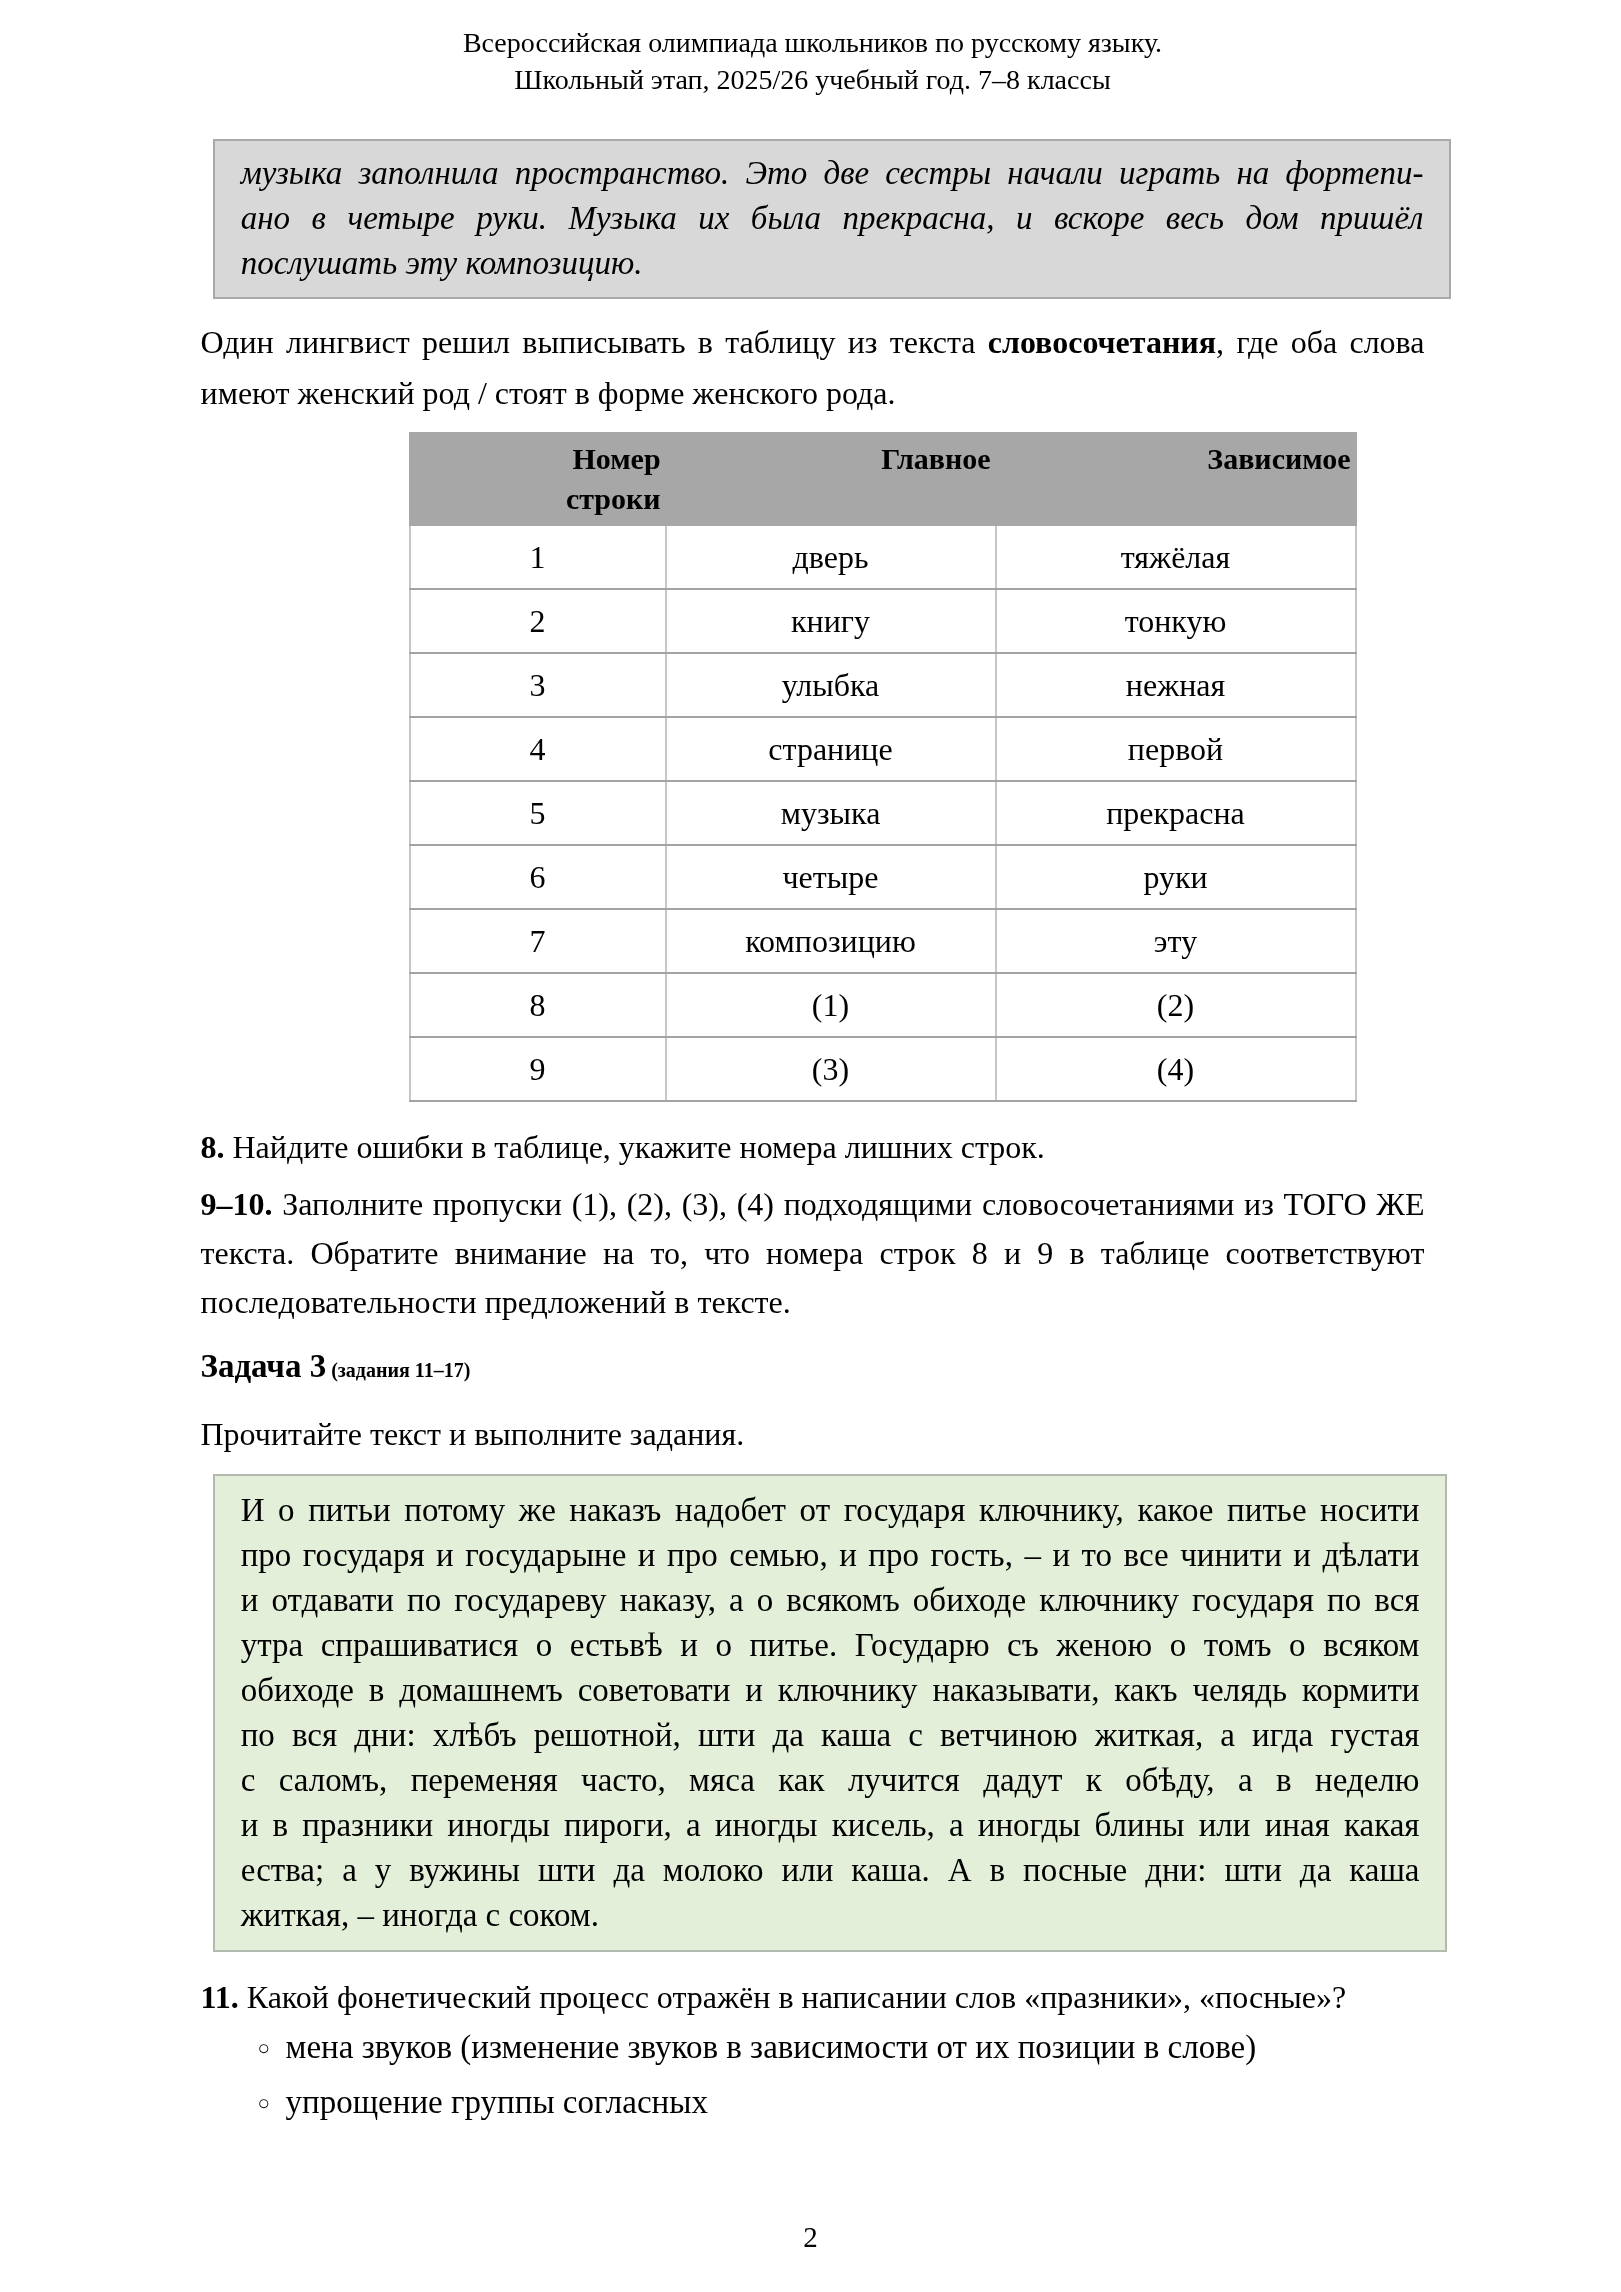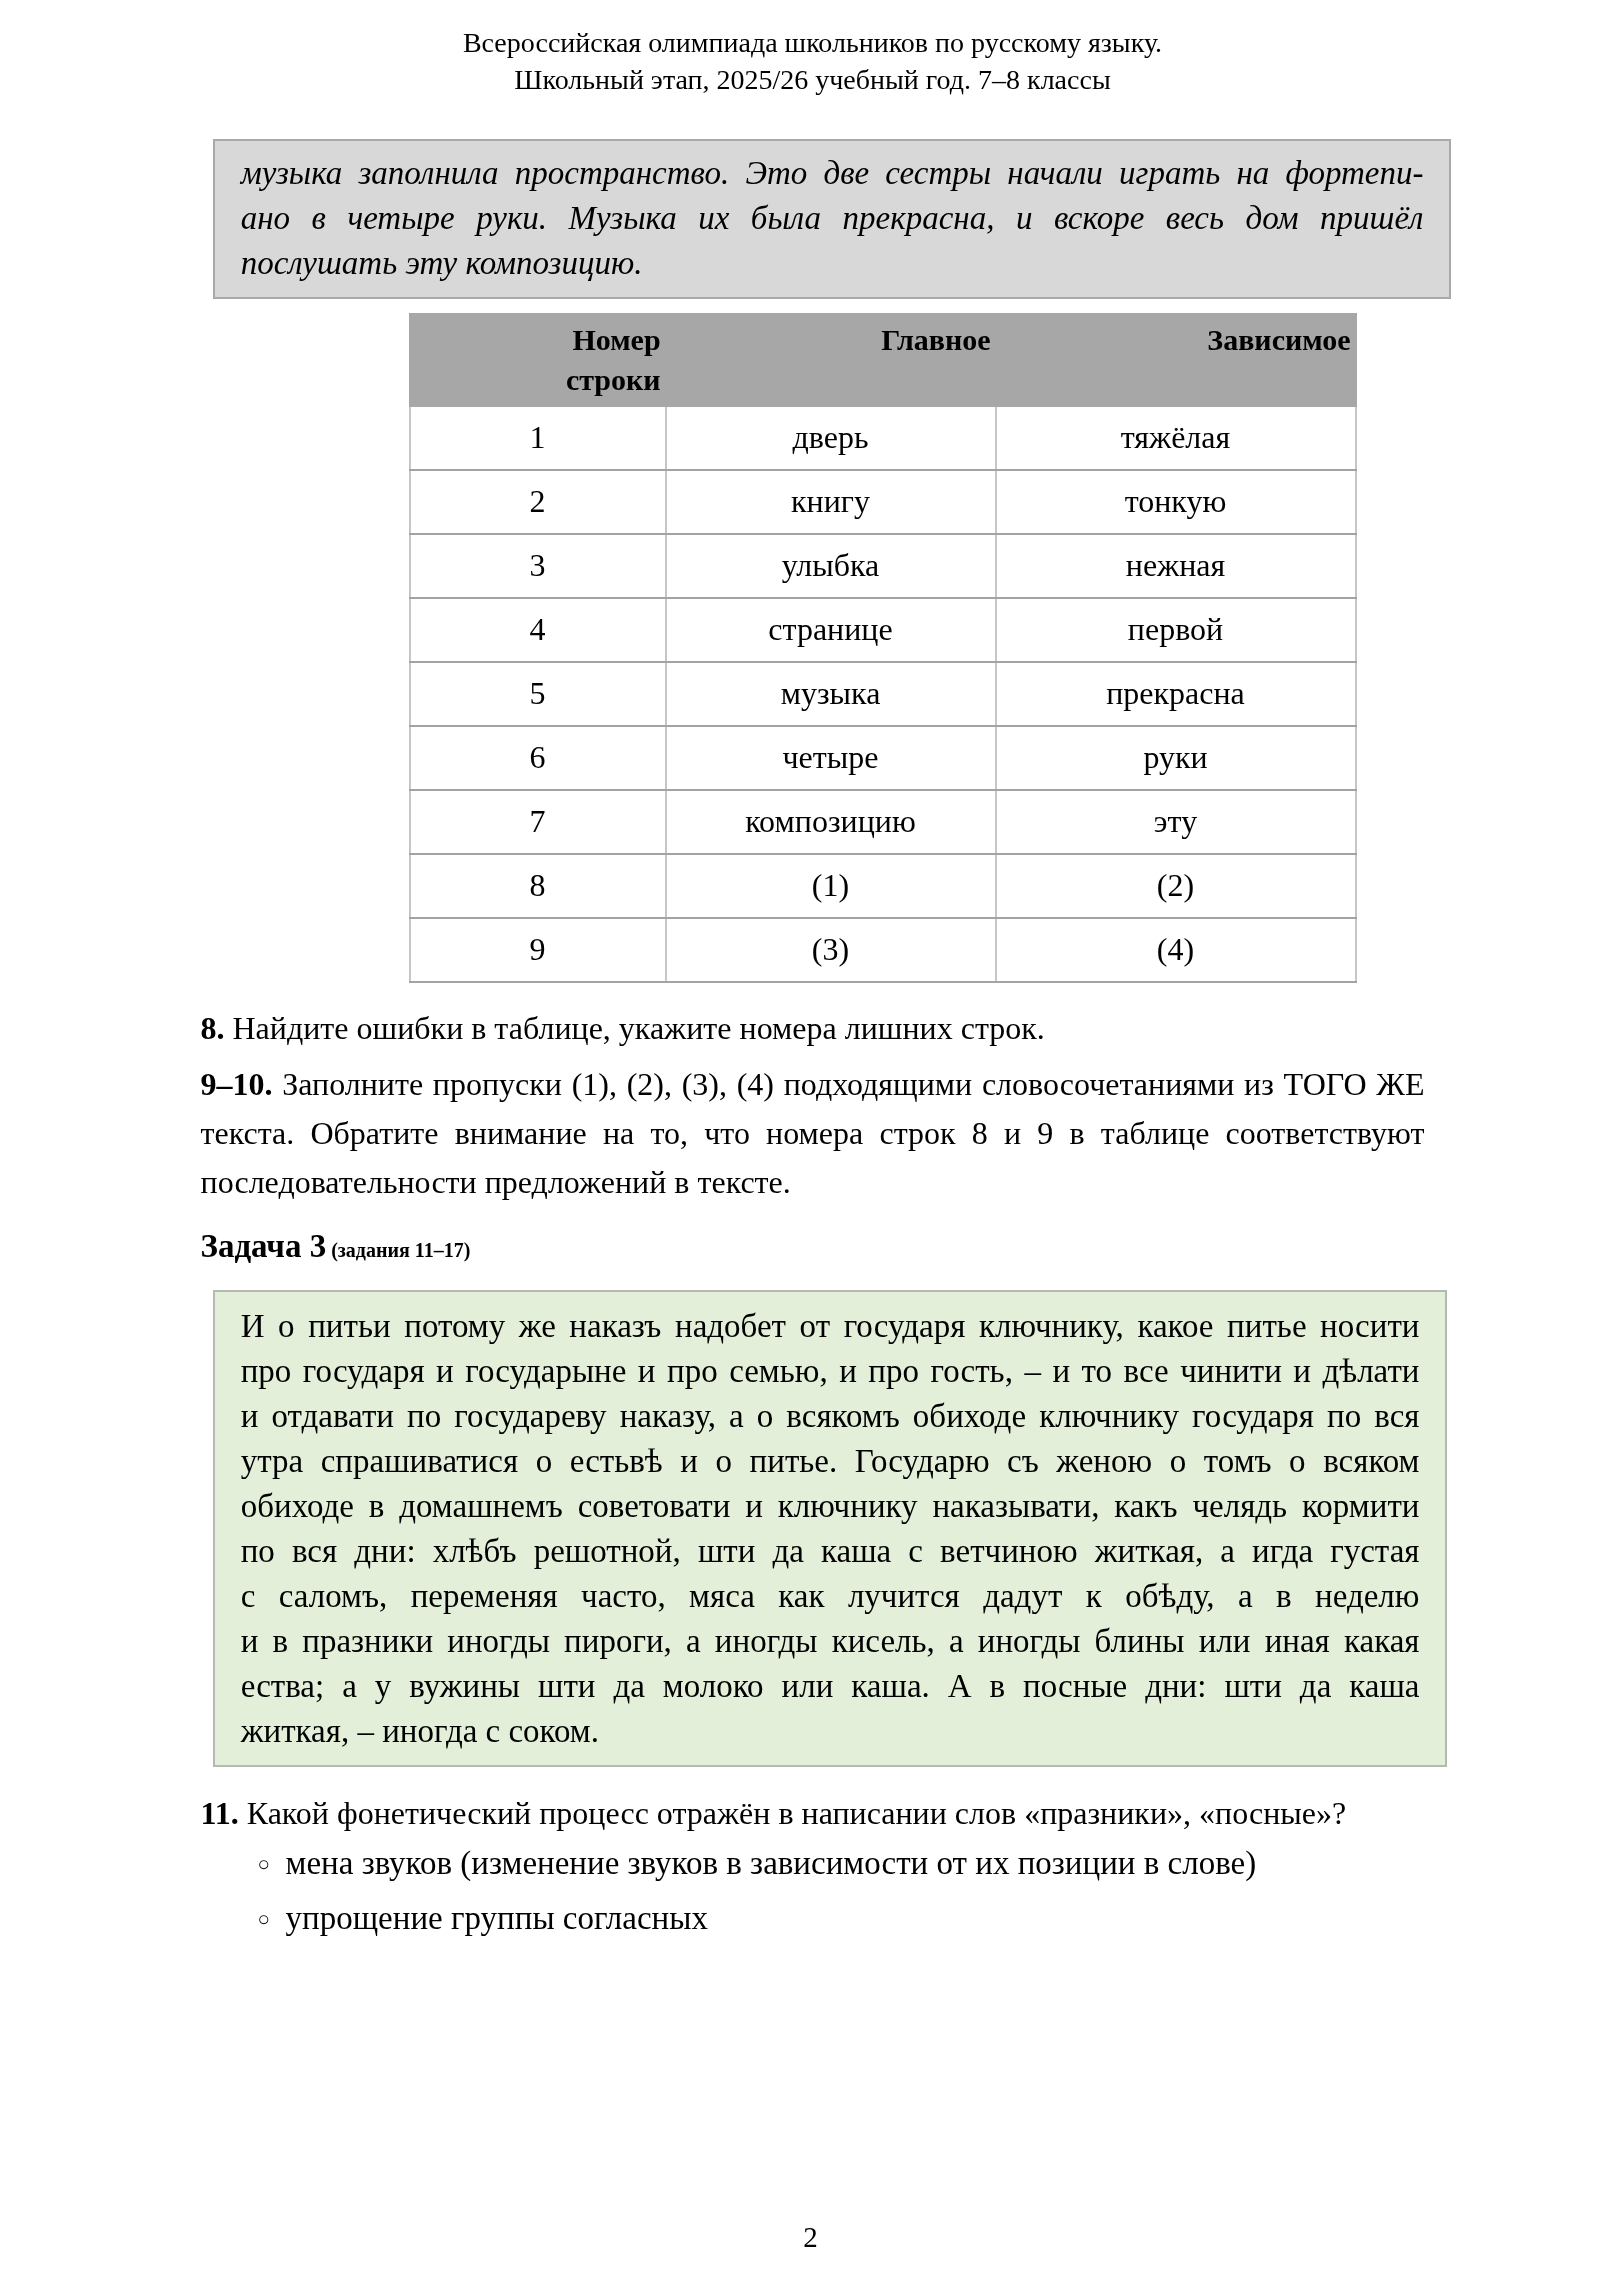--- a/index.html
+++ b/index.html
@@ -120,20 +120,21 @@
     <div>Всероссийская олимпиада школьников по русскому языку.</div>
     <div>Школьный этап, 2025/26 учебный год. 7–8 классы</div>
   </div>
 
   <div class="gray-box">
     <div class="jline">музыка заполнила пространство. Это две сестры начали играть на фортепи-</div>
     <div class="jline">ано в четыре руки. Музыка их была прекрасна, и вскоре весь дом пришёл</div>
     <div>послушать эту композицию.</div>
   </div>
 
+  <p class="para just mt18"><span>Один лингвист решил выписывать в таблицу из текста </span><b>словосочетания</b><span>, где оба слова имеют женский род / стоят в форме женского рода.</span></p>
 
   <table class="doc-table">
     <colgroup>
       <col style="width:256px">
         <col style="width:330px">
         <col style="width:360px">
     </colgroup>
     <thead>
       <tr>
         <th>Номер
@@ -190,20 +191,21 @@
         </tr>
     </tbody>
   </table>
 
   <p class="para task mt40"><b class="num">8.</b><span> Найдите ошибки в таблице, укажите номера лишних строк.</span></p>
 
   <p class="para task just mt8"><b class="num">9–10.</b><span> Заполните пропуски (1), (2), (3), (4) подходящими словосочетаниями из ТОГО ЖЕ текста. Обратите внимание на то, что номера строк 8 и 9 в таблице соответствуют последовательности предложений в тексте.</span></p>
 
   <p class="task3-heading"><b class="big">Задача 3</b><b class="small"> (задания 11–17)</b></p>
 
+  <p class="para instruction">Прочитайте текст и выполните задания.</p>
 
   <div class="green-box">
     <div class="jline">И о питьи потому же наказъ надобет от государя ключнику, какое питье носити</div>
     <div class="jline">про государя и государыне и про семью, и про гость, – и то все чинити и дѣлати</div>
     <div class="jline">и отдавати по государеву наказу, а о всякомъ обиходе ключнику государя по вся</div>
     <div class="jline">утра спрашиватися о естьвѣ и о питье. Государю съ женою о томъ о всяком</div>
     <div class="jline">обиходе в домашнемъ советовати и ключнику наказывати, какъ челядь кормити</div>
     <div class="jline">по вся дни: хлѣбъ решотной, шти да каша с ветчиною житкая, а игда густая</div>
     <div class="jline">с саломъ, переменяя часто, мяса как лучится дадут к обѣду, а в неделю</div>
     <div class="jline">и в празники иногды пироги, а иногды кисель, а иногды блины или иная какая</div>

